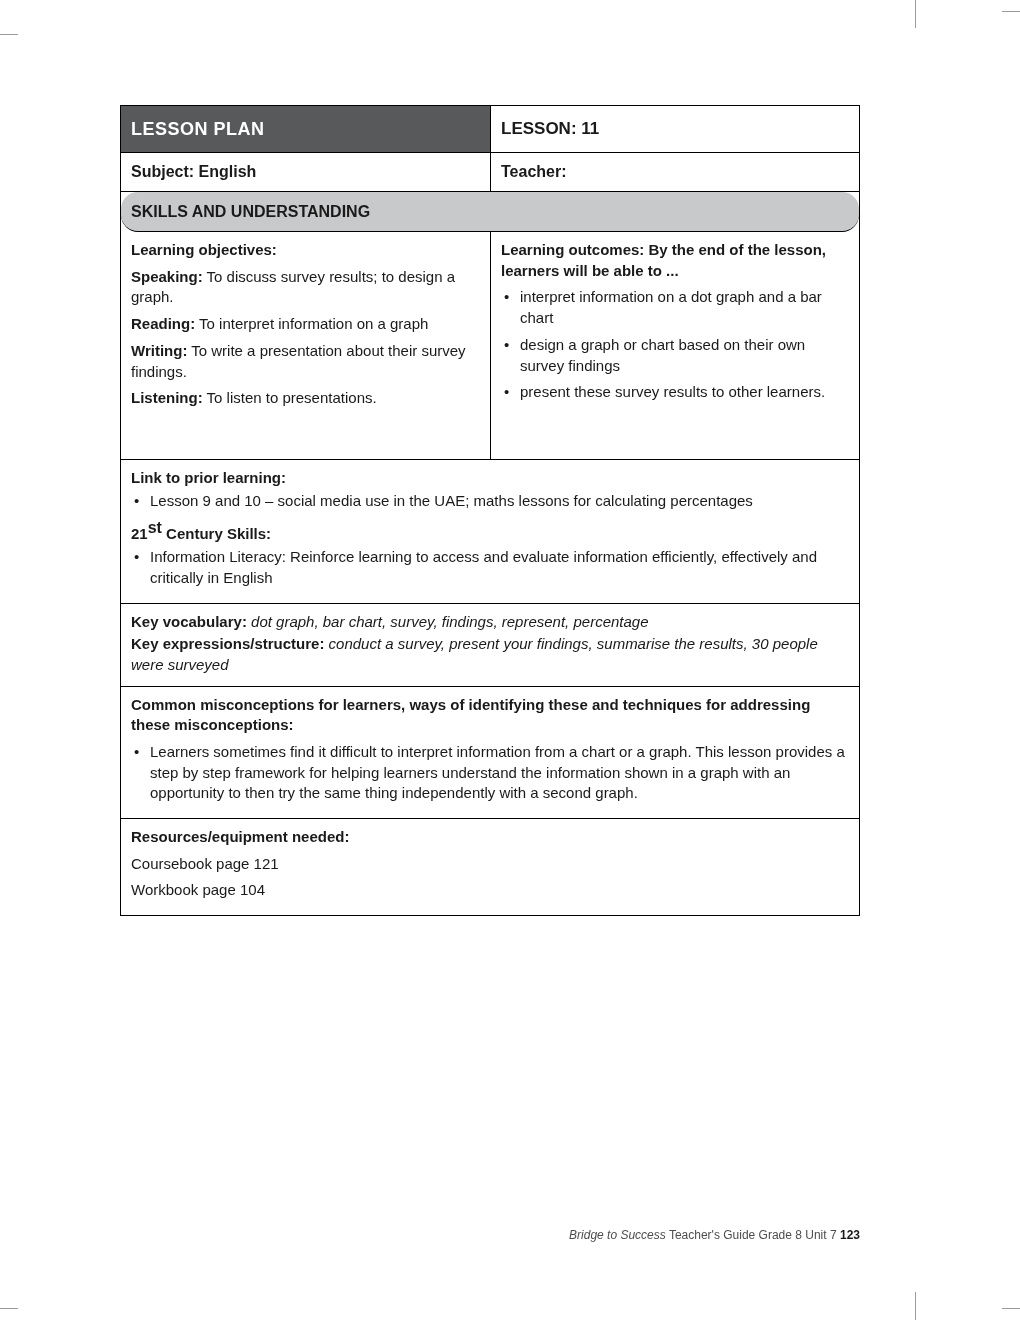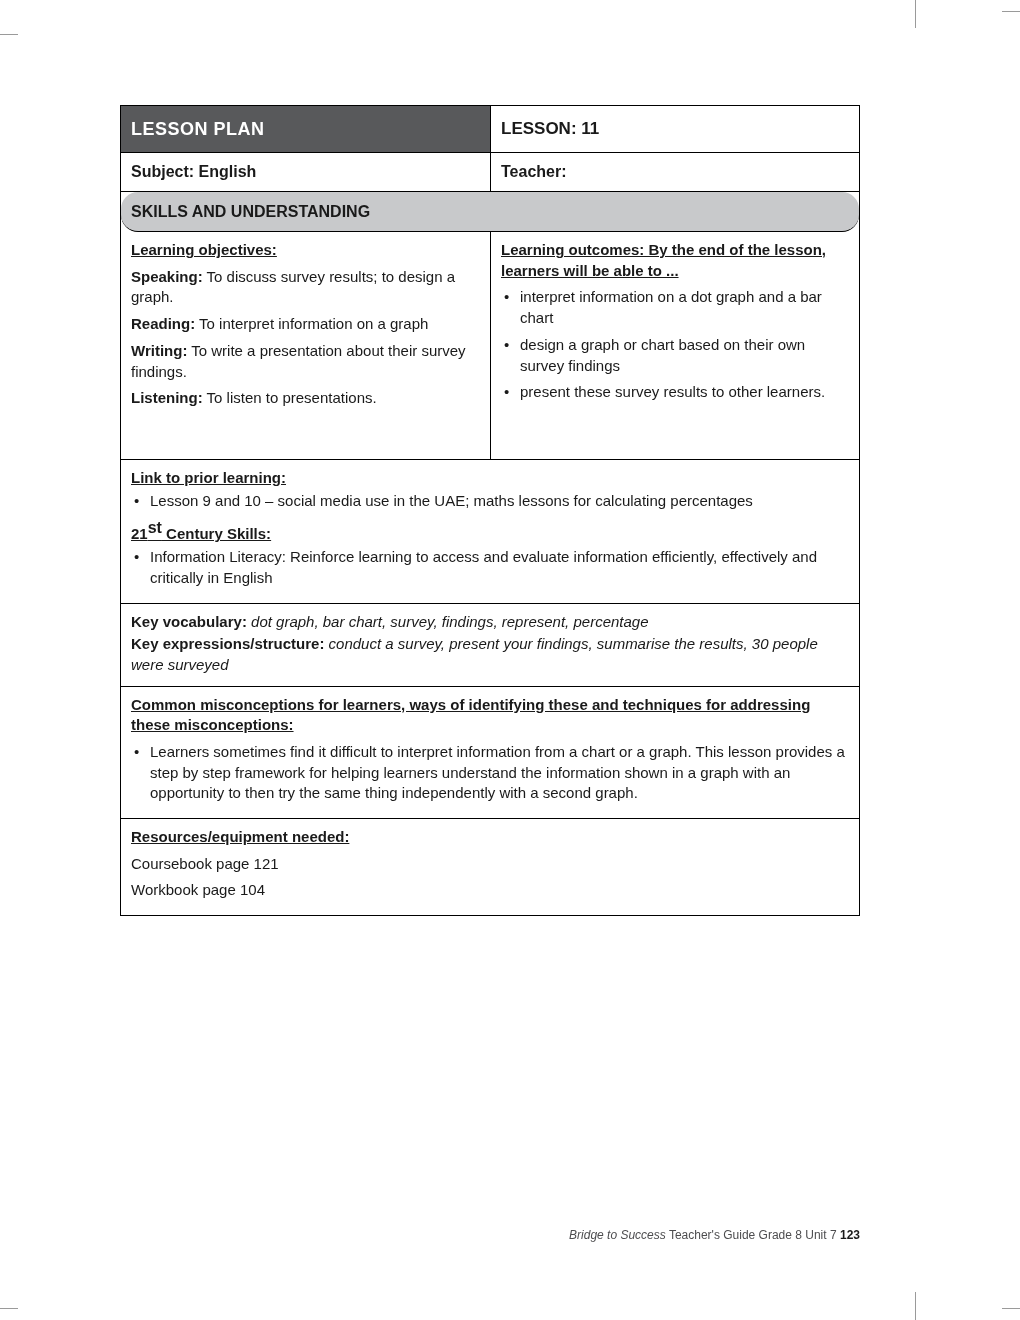--- a/index.html
+++ b/index.html
@@ -27,21 +27,21 @@
 
   .r4 { min-height:40px; background:#c8c9cb;border-radius:17px; }
   .skills-cell { font-weight:bold; font-size:16px; display:flex; align-items:center; }
 
   .r5 { min-height:228px; }
   .r6 { min-height:128px; }
   .r7 { min-height:82px; }
   .r8 { min-height:118px; }
   .r9 { min-height:84px; }
 
-  .bold { font-weight:bold;text-decoration:underline; }
+  .bold { font-weight:bold; }
   p.para { margin-bottom:6px; }
   p.tight { margin-bottom:2px; }
 
   ul.bullets { list-style:none; margin:2px 0 6px 0; }
   ul.bullets li { position:relative; padding-left:19px; margin-bottom:6px; }
   ul.bullets li::before { content:"•"; position:absolute; left:3px; top:0; }
 
   sup { font-size:16px; vertical-align:super; }
 
   .footer { position:absolute; top:1228px; right:160px; font-size:12px; color:#4d4d4f; }

